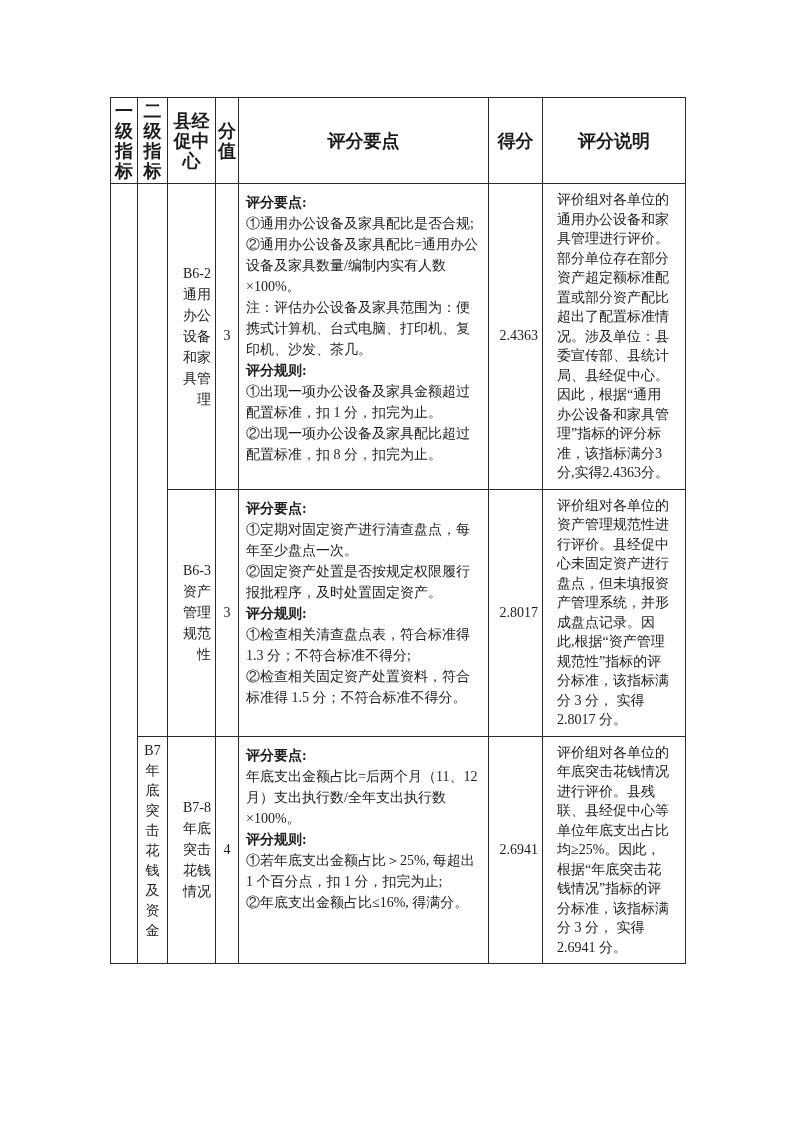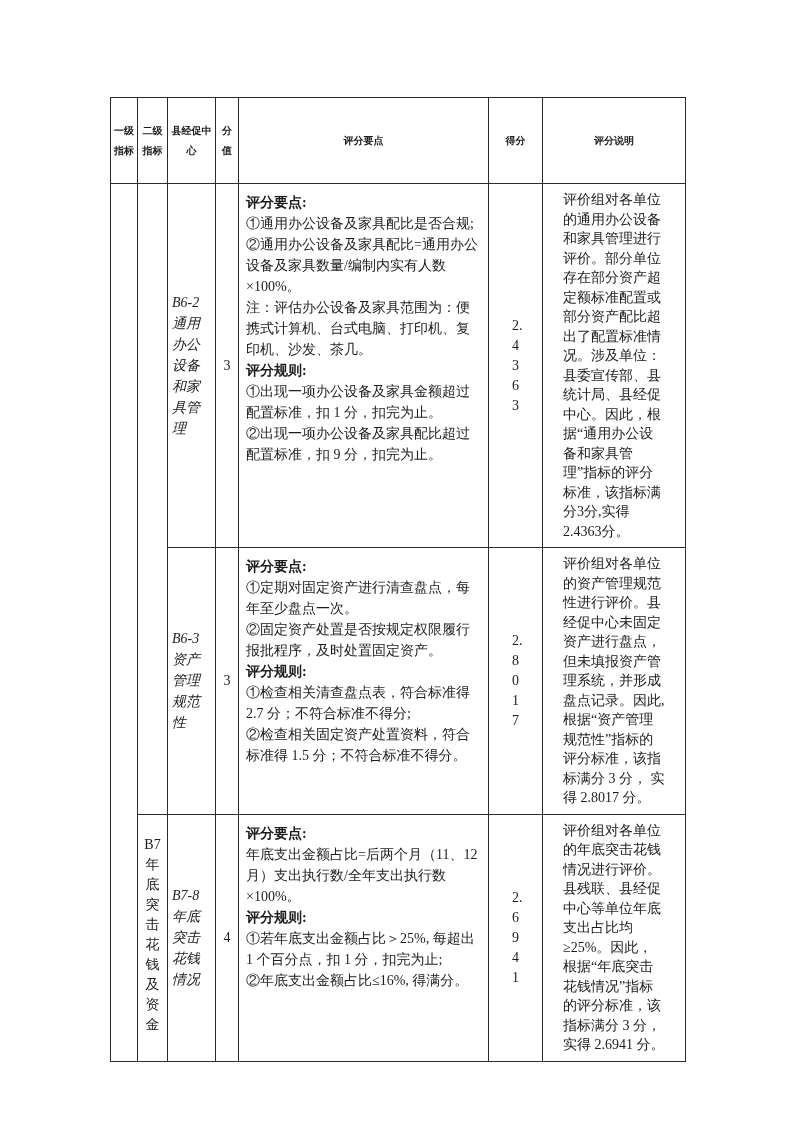--- a/index.html
+++ b/index.html
@@ -27,68 +27,67 @@
     border: 1px solid #2b2b2b;
     box-sizing: border-box;
     overflow: hidden;
   }
   th.hdr {
     font-weight: bold;
     text-align: center;
     vertical-align: middle;
     line-height: 20px;
     padding: 2px;
-    font-size: 10px;
+    font-size: 18px;
   }
   tr.hdr-row { height: 86px; }
   tr.row-1 { height: 292px; }
   tr.row-2 { height: 235px; }
   tr.row-3 { height: 210px; }
 
   td.c-l1 {
     text-align: center;
     vertical-align: top;
     padding: 4px 2px;
     line-height: 20px;
   }
   td.c-l2 {
     text-align: center;
     vertical-align: top;
-    padding: 20px 4px;
+    padding: 4px 4px;
     line-height: 20px;
     word-break: break-all;
   }
   td.c-l3 {
-    text-align: left;
+    text-align: right;
     vertical-align: middle;
     padding: 4px;
     line-height: 21px;
     word-break: break-all;
-    font-style: italic;
   }
   td.c-val {
     text-align: center;
     vertical-align: middle;
     padding: 1px;
   }
   td.c-points {
     vertical-align: top;
     padding: 8px 5px 4px 7px;
     line-height: 21px;
   }
   td.c-score {
-    text-align: left;
+    text-align: right;
     vertical-align: middle;
-    padding: 2px 23px;
+    padding: 2px 4px;
     word-break: break-all;
     line-height: 20px;
   }
   td.c-desc {
     vertical-align: top;
-    padding: 6px 20px;
+    padding: 6px 14px;
     line-height: 19.5px;
     text-align: left;
   }
   p.pt {
     margin: 0;
     text-align: left;
   }
   p.pt.bold { font-weight: bold; }
 </style>
 </head>
@@ -120,35 +119,35 @@
       <td class="c-l2" rowspan="2"></td>
       <td class="c-l3">B6-2 通用办公设备和家具管理</td>
       <td class="c-val">3</td>
       <td class="c-points">
           <p class="pt bold">评分要点:</p>
           <p class="pt">①通用办公设备及家具配比是否合规;</p>
           <p class="pt">②通用办公设备及家具配比=通用办公设备及家具数量/编制内实有人数×100%。</p>
           <p class="pt">注：评估办公设备及家具范围为：便携式计算机、台式电脑、打印机、复印机、沙发、茶几。</p>
           <p class="pt bold">评分规则:</p>
           <p class="pt">①出现一项办公设备及家具金额超过配置标准，扣 1 分，扣完为止。</p>
-          <p class="pt">②出现一项办公设备及家具配比超过配置标准，扣 9 分，扣完为止。</p>
+          <p class="pt">②出现一项办公设备及家具配比超过配置标准，扣 8 分，扣完为止。</p>
         </td>
       <td class="c-score">2.4363</td>
       <td class="c-desc">评价组对各单位的通用办公设备和家具管理进行评价。部分单位存在部分资产超定额标准配置或部分资产配比超出了配置标准情况。涉及单位：县委宣传部、县统计局、县经促中心。因此，根据“通用办公设备和家具管理”指标的评分标准，该指标满分3分,实得2.4363分。</td>
     </tr>
 
     <tr class="row-2">
       <td class="c-l3">B6-3 资产管理规范性</td>
       <td class="c-val">3</td>
       <td class="c-points">
           <p class="pt bold">评分要点:</p>
           <p class="pt">①定期对固定资产进行清查盘点，每年至少盘点一次。</p>
           <p class="pt">②固定资产处置是否按规定权限履行报批程序，及时处置固定资产。</p>
           <p class="pt bold">评分规则:</p>
-          <p class="pt">①检查相关清查盘点表，符合标准得 2.7 分；不符合标准不得分;</p>
+          <p class="pt">①检查相关清查盘点表，符合标准得 1.3 分；不符合标准不得分;</p>
           <p class="pt">②检查相关固定资产处置资料，符合标准得 1.5 分；不符合标准不得分。</p>
         </td>
       <td class="c-score">2.8017</td>
       <td class="c-desc">评价组对各单位的资产管理规范性进行评价。县经促中心未固定资产进行盘点，但未填报资产管理系统，并形成盘点记录。因此,根据“资产管理规范性”指标的评分标准，该指标满分 3 分， 实得 2.8017 分。</td>
     </tr>
 
     <tr class="row-3">
       <td class="c-l2">B7 年底突击花钱及资金</td>
       <td class="c-l3">B7-8 年底突击花钱情况</td>
       <td class="c-val">4</td>

